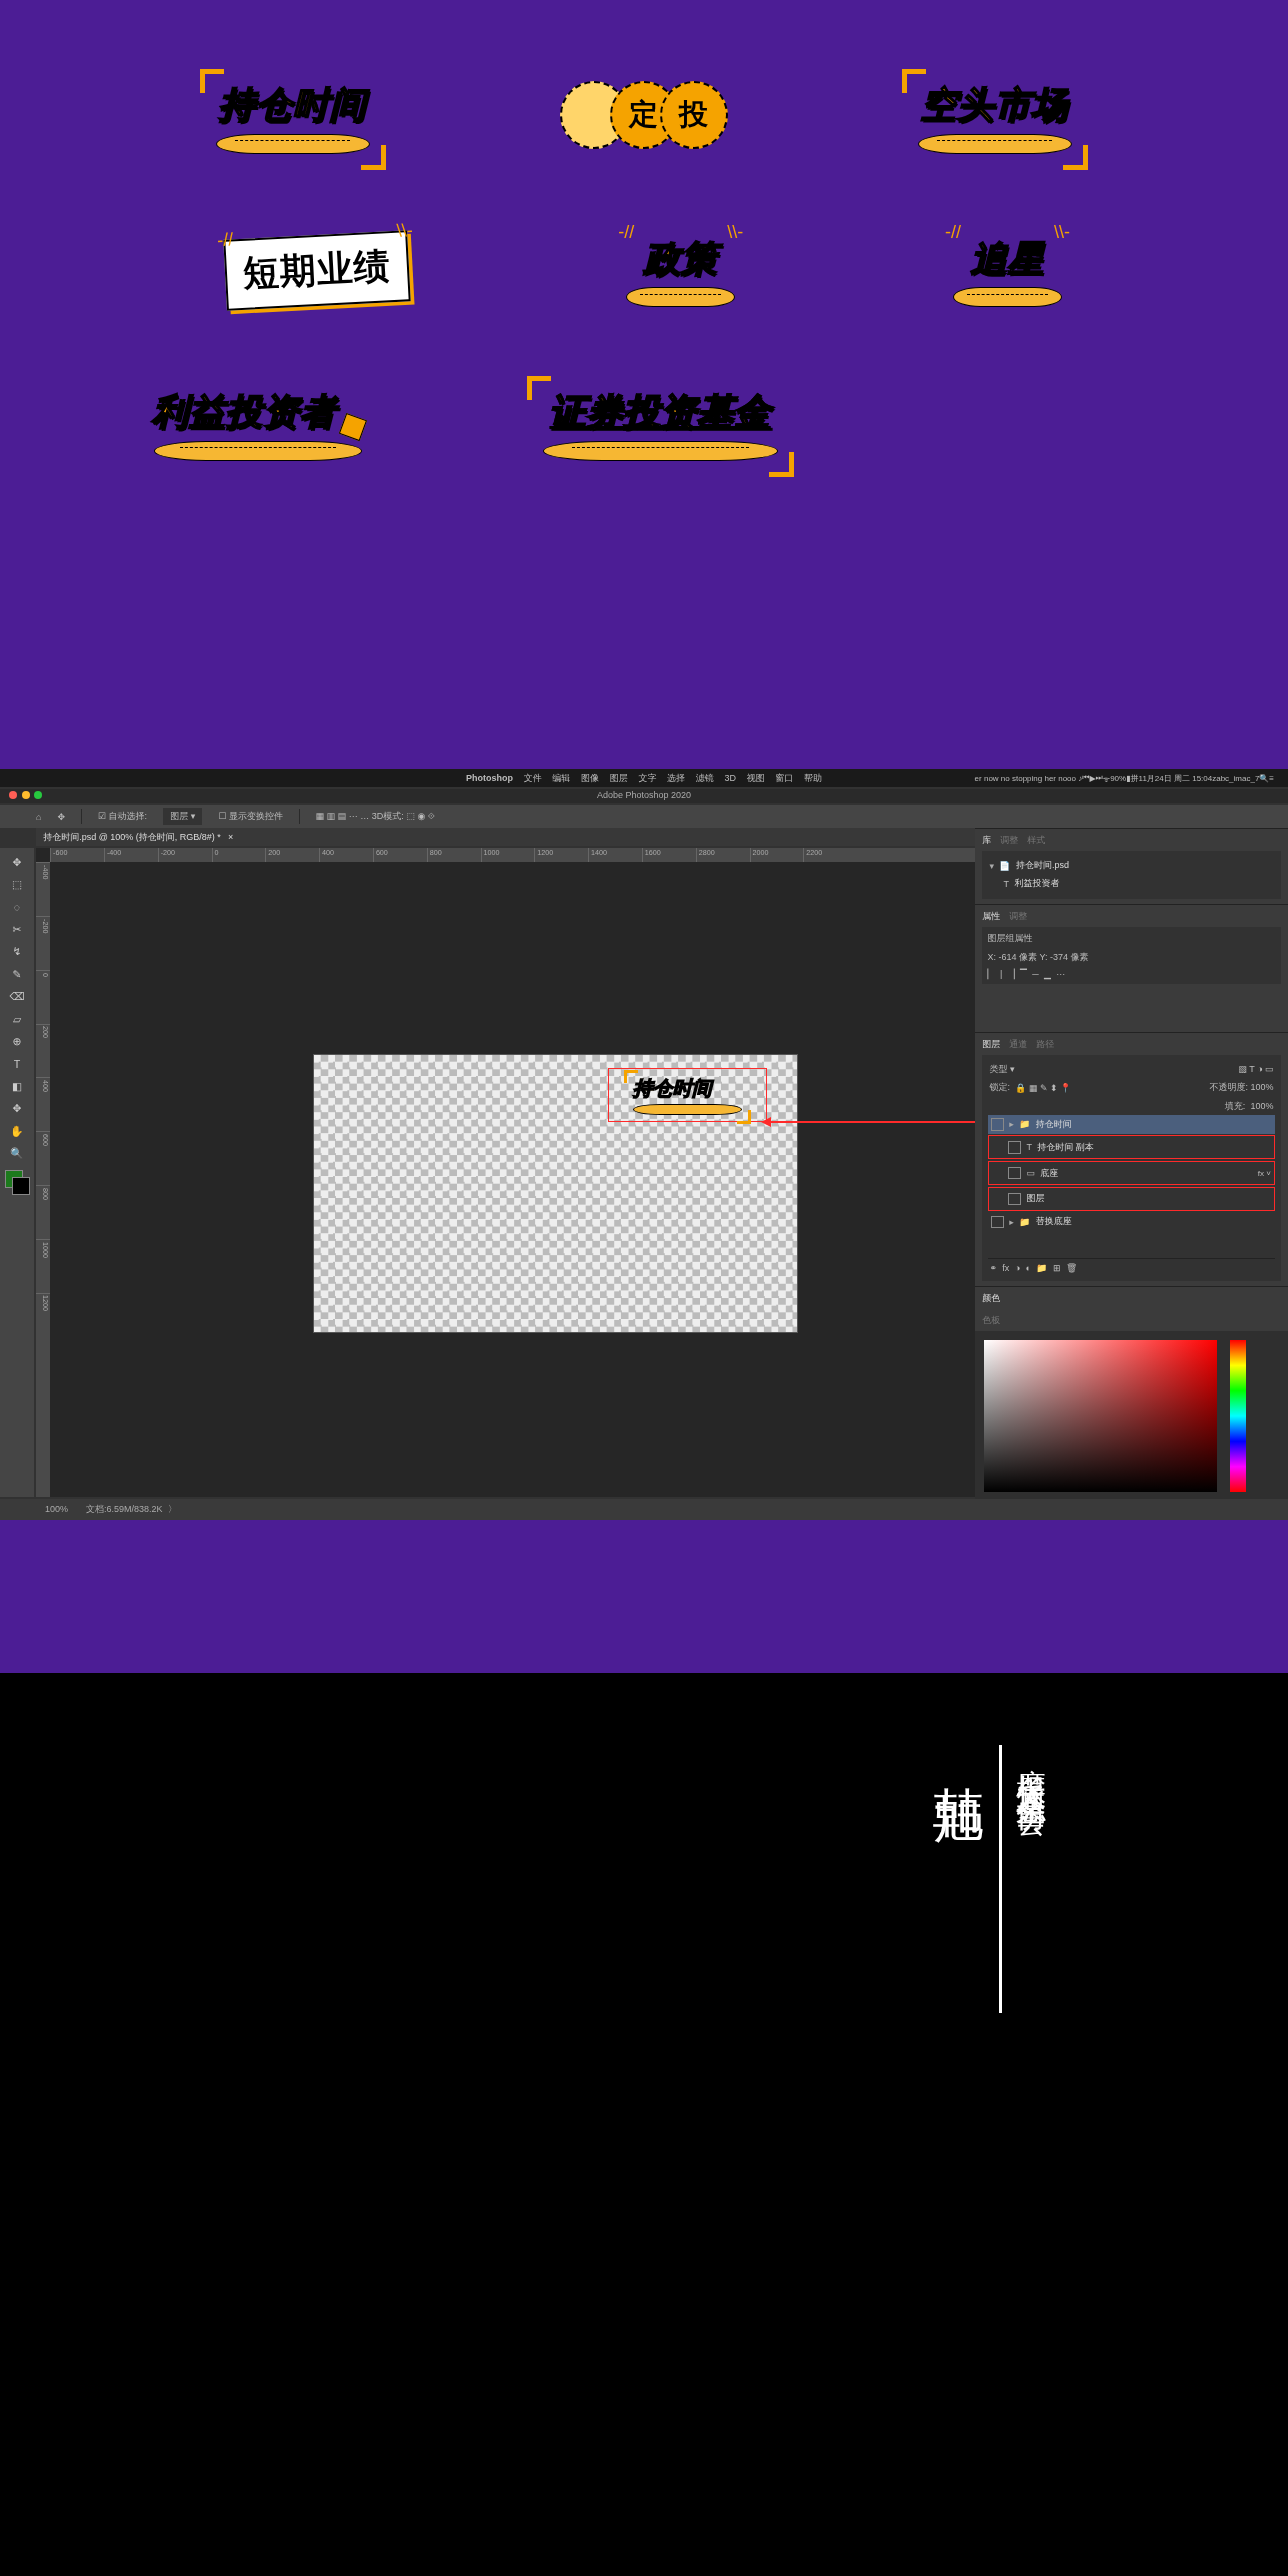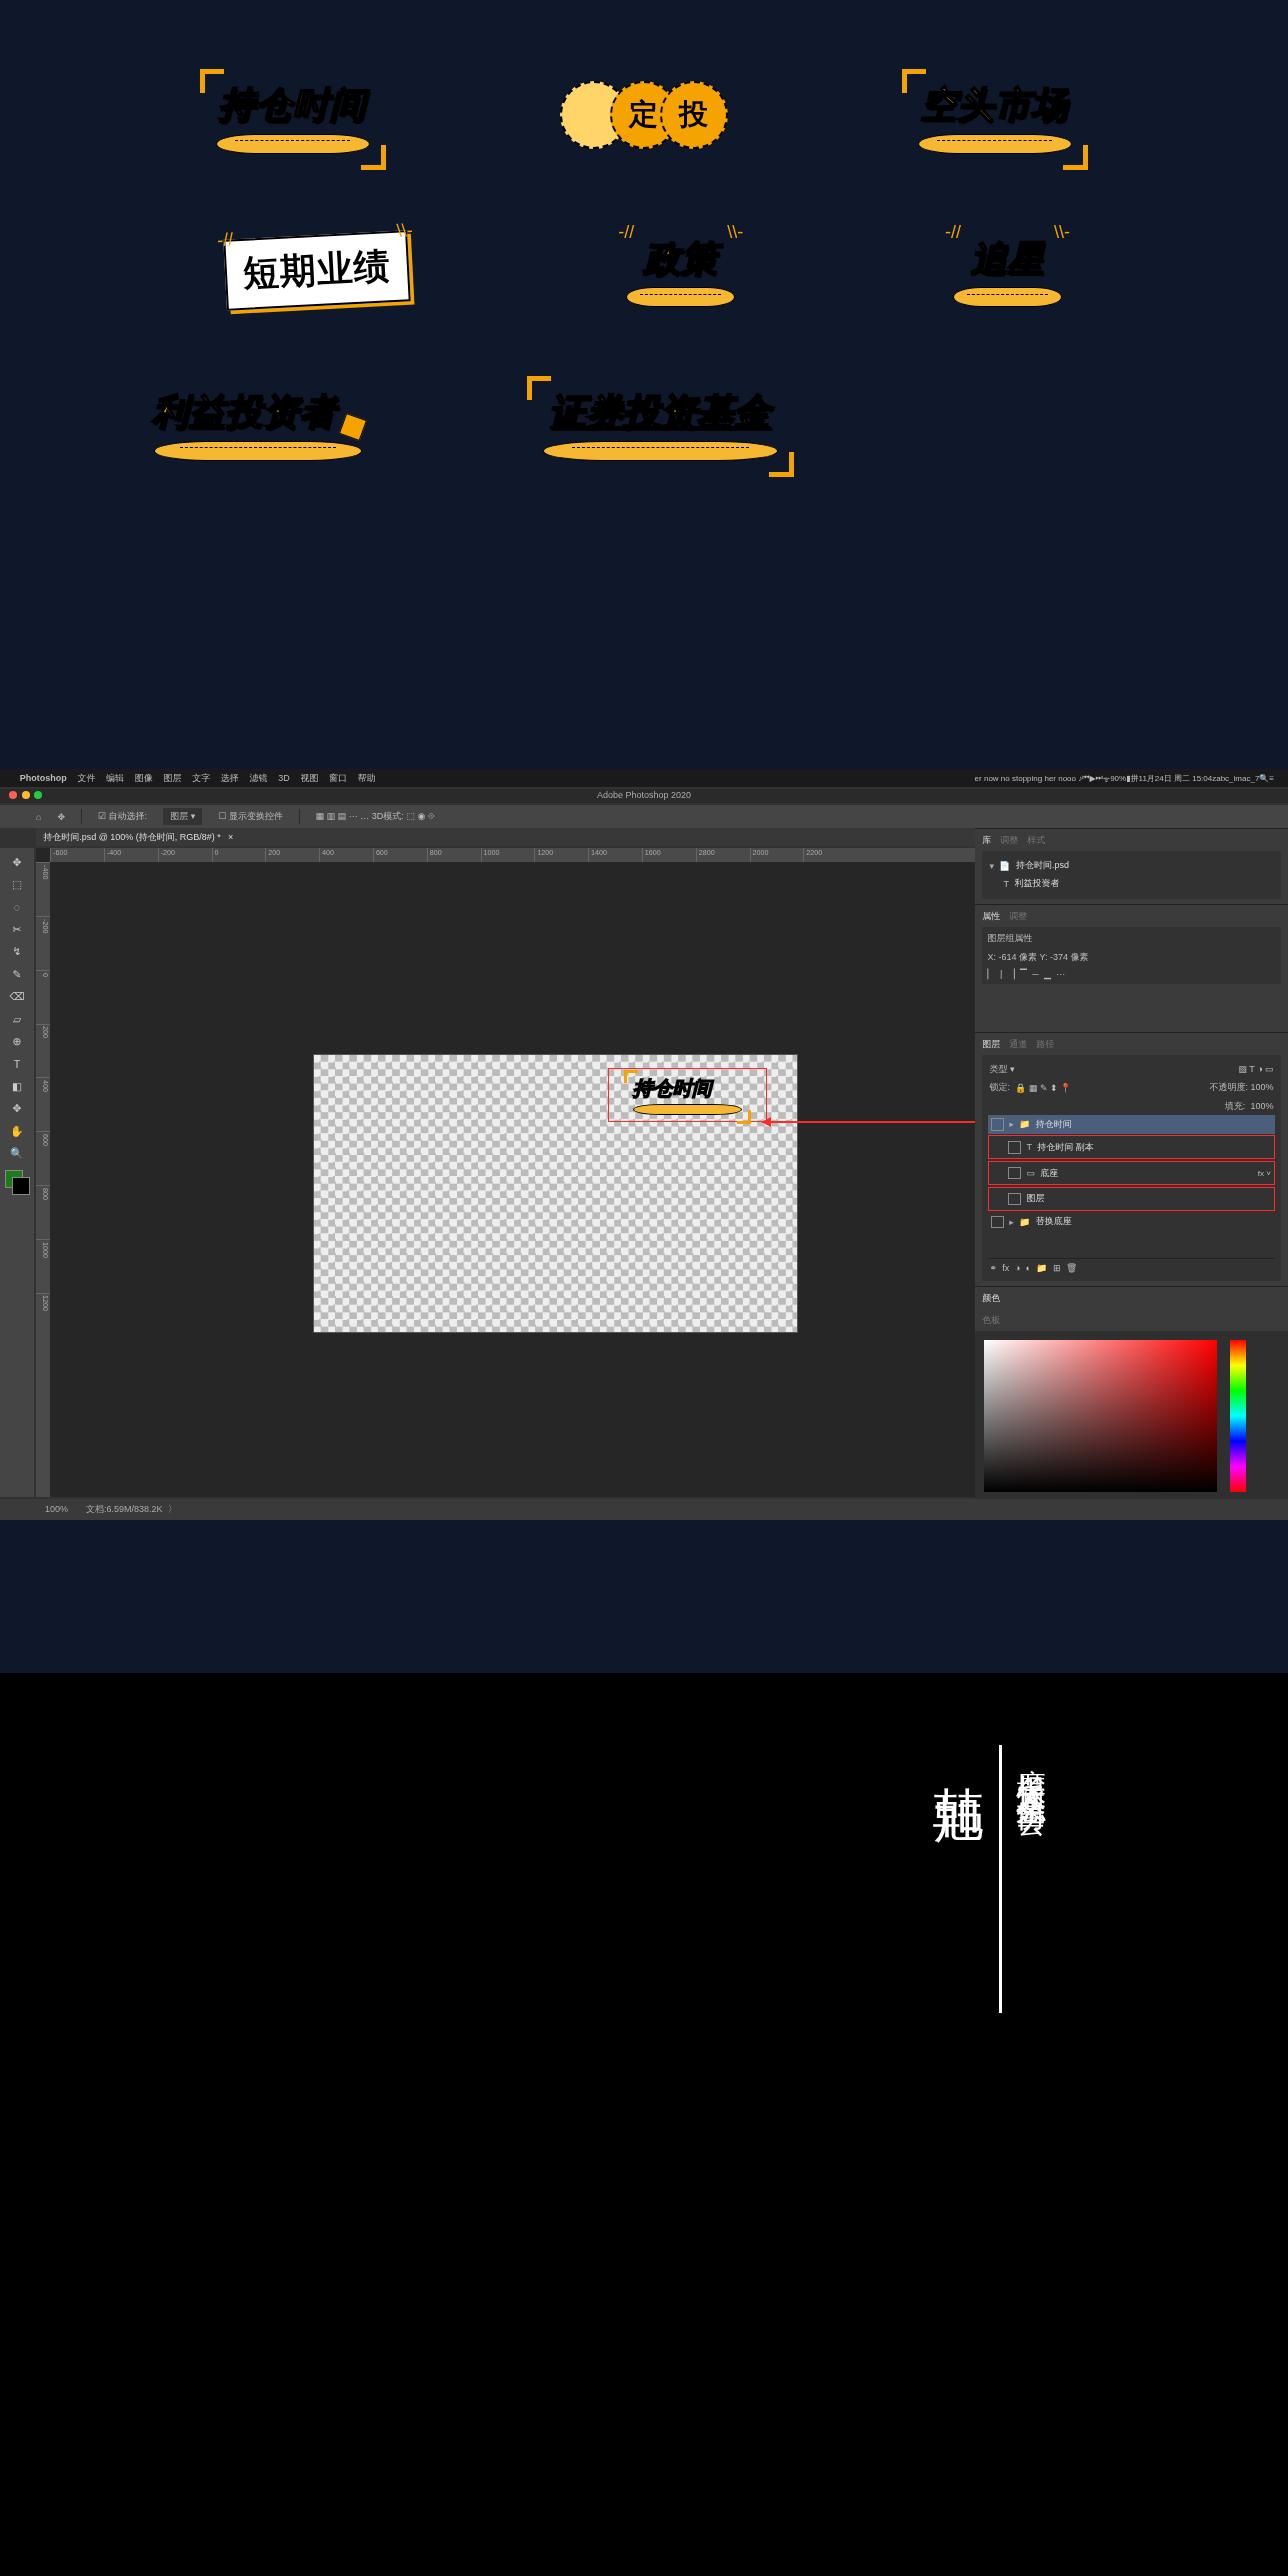--- a/index.html
+++ b/index.html
@@ -1,16 +1,16 @@
 <!DOCTYPE html>
 <html style="font-size:14.3px"><head>
 <meta charset="utf-8">
 <style>
   html, body { margin:0; padding:0; background:#000; font-family:"Microsoft YaHei","PingFang SC",sans-serif; color:#fff; }
-  .page { width:1288px; height:2576px; position:relative; background:#0f172a; }
+  .page { width:1288px; height:2576px; position:relative; background:#4c1d95; }
 
   
   .title-grid { position:absolute; top:81px; left:116px; width:1055px; }
   .title-row { display:flex; justify-content:space-around; margin-bottom:81px; }
   .title-card { position:relative; display:inline-flex; flex-direction:column; align-items:center; }
 
   
   .bracket-tl, .bracket-br { position:absolute; width:19.7px; height:19.7px; }
   .bracket-tl { top:-12.5px; left:-16px; border-top:5.4px solid #f5a300; border-left:5.4px solid #f5a300; }
   .bracket-br { bottom:-16px; right:-16px; border-bottom:5.4px solid #f5a300; border-right:5.4px solid #f5a300; }
@@ -37,21 +37,21 @@
   .sparks::before,.sparks::after{ content:""; position:absolute; top:-12.5px; font-size:18px; color:#f5a300; }
   .sparks::before{ left:-8px; content:"-//"; }
   .sparks::after{ right:-8px; content:"\\\\-"; }
 
   .small-icon{ width:19.7px; height:19.7px; background:#f5a300; border:1.8px solid #000; display:inline-block; margin-left:5.4px; }
 
   
   .ps { position:absolute; top:769px; left:0; width:1288px; height:751px; background:#323232; font-size:9.8px; color:#bbb; }
 
   
-  .mac-bar { position:absolute; top:0; left:0; right:0; height:18px; background:#1a1a1a; display:flex; align-items:center; padding:0 9px; gap:10.7px; font-size:9px; }
+  .mac-bar { position:absolute; top:0; left:0; right:0; height:18px; background:#1a1a1a; display:flex; align-items:center; padding:0 9px; gap:10.7px; font-size:9px;justify-content:center; }
   .mac-item { white-space:nowrap; }
   .mac-right{ position:absolute; right:14px; top:0; height:18px; display:flex; align-items:center; font-size:8px; }
   .apple{ font-size:10.7px; }
 
   
   .win-row{ position:absolute; top:19.7px; left:0; right:0; height:14.3px; background:#2a2a2a; }
   .tl{ position:absolute; top:22.4px; left:9px; width:8px; height:8px; border-radius:50%; }
   .tl.r{ background:#ff5f56; } .tl.y{ left:21.5px; background:#ffbd2e; } .tl.g{ left:34px; background:#27c93f; }
   .ps-title-center{ position:absolute; top:20.6px; left:0; right:0; text-align:center; font-size:9px; color:#aaa; }
 

